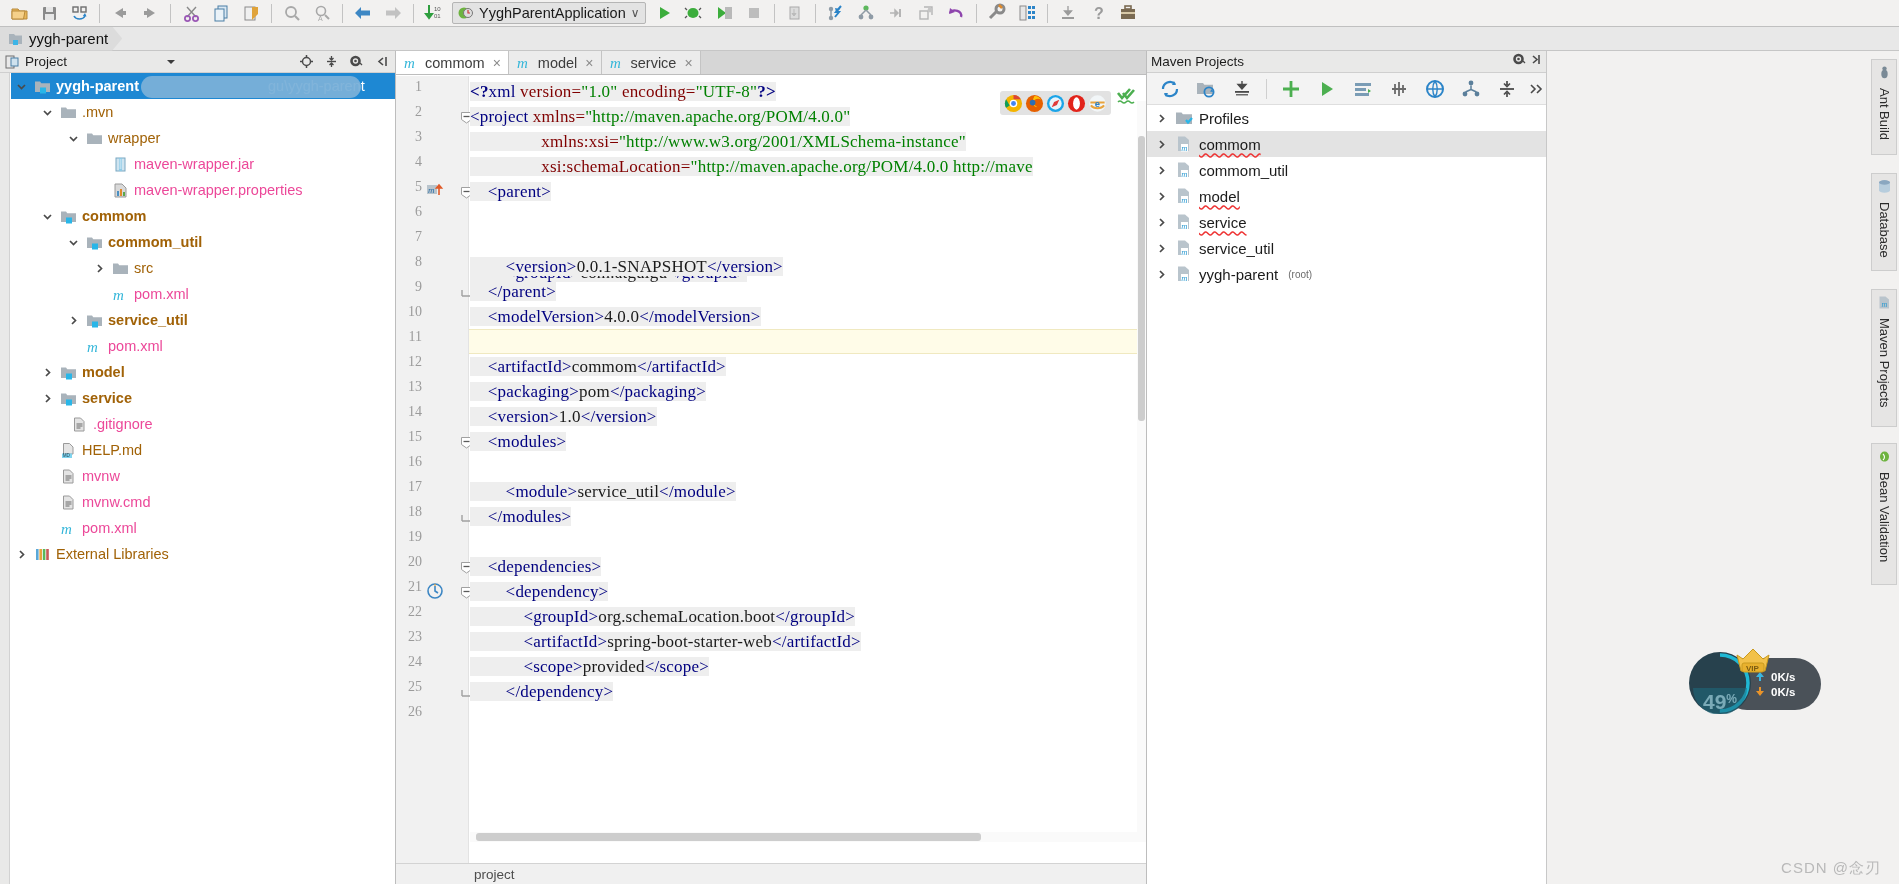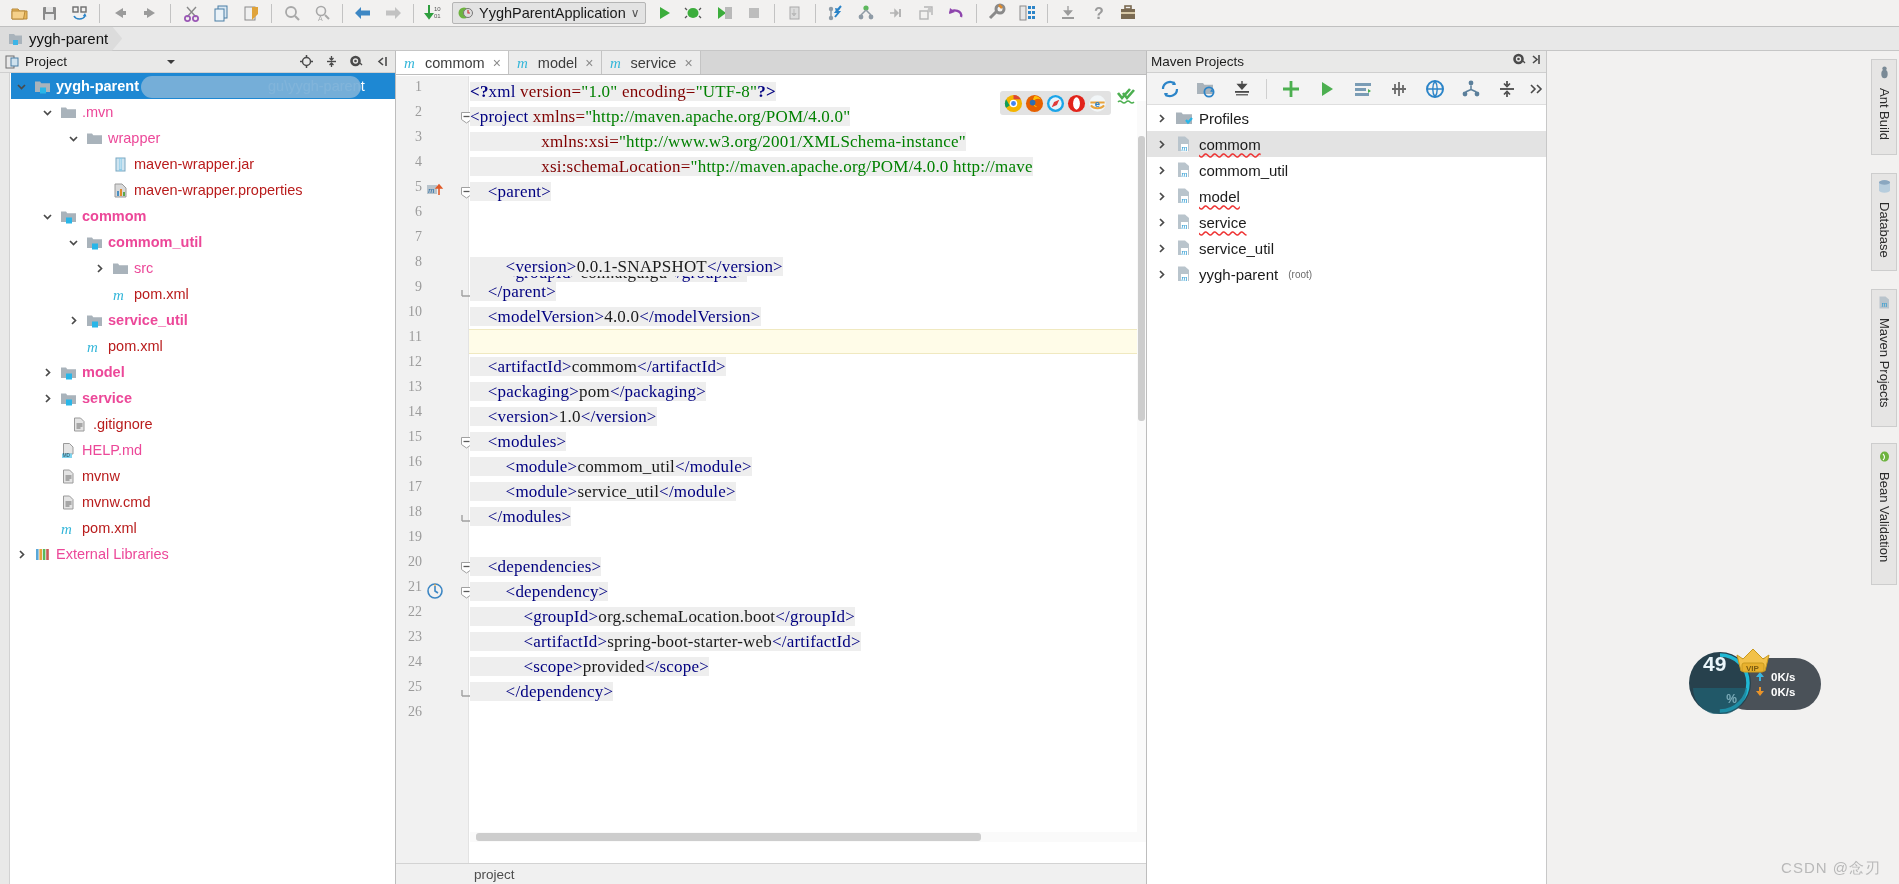--- a/index.html
+++ b/index.html
@@ -37,24 +37,24 @@
   #projhead .ph-ic { width:20px; height:20px; display:flex; align-items:center;
     justify-content:center; }
   #lgut { position:absolute; left:0; top:22px; width:10px; height:811px;
     background:#e9e9e8; border-right:1px solid #d2d2d2; }
   #tree { position:absolute; left:11px; top:22px; right:0; bottom:0;
     overflow:hidden; }
   .trow { height:26px; display:flex; align-items:center; gap:5px;
     padding-left:4px; white-space:nowrap; position:relative; }
   .trow.sel { background:#1e88d3; }
   .trow.sel .tlabel, .trow.sel .tpath { color:#fff; }
-  .tlabel { font-size:14.5px; color:#ec4899; }
+  .tlabel { font-size:14.5px; color:#a16207; }
   .tpath  { font-size:14.5px; color:#cfe6f7; margin-left:6px; }
   .tlabel.bold { font-weight:bold; }
-  .tlabel.green { color:#b91c1c; }
+  .tlabel.green { color:#ec4899; }
   .arrow { width:14px; height:14px; flex:0 0 auto; }
   .arrow.blank { visibility:hidden; }
 
   
   #editor { position:absolute; left:396px; top:51px; width:750px; height:833px;
     background:#fff; }
   #tabbar { height:24px; background:#d6d6d6; display:flex; align-items:stretch;
     border-bottom:1px solid #bdbdbd; }
   .etab { display:flex; align-items:center; gap:5px; padding:0 7px;
     background:#ececec; border-right:1px solid #c4c4c4; }
@@ -131,21 +131,21 @@
 
   
   #netwidget { position:absolute; right:78px; bottom:170px; width:132px;
     height:62px; }
   #nw-pill { position:absolute; left:32px; top:6px; width:100px; height:52px;
     background:#4a5158; border-radius:26px; display:flex; flex-direction:column;
     justify-content:center; padding-left:34px; gap:3px; }
   .nw-row { display:flex; align-items:center; gap:6px; }
   .nw-spd { font-size:11.5px; color:#fff; font-weight:bold; }
   #nw-circle { position:absolute; left:0; top:0; width:62px; height:62px;
-    border-radius:50%; background:#27414d; display:flex; align-items:flex-start;
+    border-radius:50%; background:#27414d; display:flex; align-items:flex-end;
     justify-content:center; }
   #nw-pct { font-size:21px; color:#eaf6fb; font-weight:bold; }
   #nw-pctsym { font-size:12px; color:#eaf6fb; font-weight:bold;
     align-self:flex-end; margin-bottom:8px; }
   #nw-crown { position:absolute; left:42px; top:-9px; }
   #watermark { position:absolute; right:18px; bottom:6px; font-size:15px;
     color:#b9b9b9; letter-spacing:1px; }
 </style>
 </head>
 <body>
@@ -724,21 +724,20 @@
         <div class="cline" style="top: 103px;"><span class="hl-bg">    <span class="tg">&lt;parent&gt;</span></span></div>
         <div class="cline" style="top: 152px; margin-top: 32px;"><span class="hl-bg">        <span class="tg">&lt;groupId&gt;</span><span class="tx">com.atguigu</span><span class="tg">&lt;/groupId&gt;</span></span></div>
         <div class="cline" style="top: 178px;"><span class="hl-bg">        <span class="tg">&lt;version&gt;</span><span class="tx">0.0.1-SNAPSHOT</span><span class="tg">&lt;/version&gt;</span></span></div>
         <div class="cline" style="top: 203px;"><span class="hl-bg">    <span class="tg">&lt;/parent&gt;</span></span></div>
         <div class="cline" style="top: 228px;"><span class="hl-bg">    <span class="tg">&lt;modelVersion&gt;</span><span class="tx">4.0.0</span><span class="tg">&lt;/modelVersion&gt;</span></span></div>
         <div class="cline" style="top: 253px;"></div>
         <div class="cline" style="top: 278px;"><span class="hl-bg">    <span class="tg">&lt;artifactId&gt;</span><span class="tx">commom</span><span class="tg">&lt;/artifactId&gt;</span></span></div>
         <div class="cline" style="top: 303px;"><span class="hl-bg">    <span class="tg">&lt;packaging&gt;</span><span class="tx">pom</span><span class="tg">&lt;/packaging&gt;</span></span></div>
         <div class="cline" style="top: 328px;"><span class="hl-bg">    <span class="tg">&lt;version&gt;</span><span class="tx">1.0</span><span class="tg">&lt;/version&gt;</span></span></div>
         <div class="cline" style="top: 353px;"><span class="hl-bg">    <span class="tg">&lt;modules&gt;</span></span></div>
-        <div class="cline" style="top: 378px;"><span class="hl-bg">        <span class="tg">&lt;module&gt;</span><span class="tx">commom_util</span><span class="tg">&lt;/module&gt;</span></span></div>
         <div class="cline" style="top: 403px;"><span class="hl-bg">        <span class="tg">&lt;module&gt;</span><span class="tx">service_util</span><span class="tg">&lt;/module&gt;</span></span></div>
         <div class="cline" style="top: 428px;"><span class="hl-bg">    <span class="tg">&lt;/modules&gt;</span></span></div>
         <div class="cline" style="top: 453px;"></div>
         <div class="cline" style="top: 478px;"><span class="hl-bg">    <span class="tg">&lt;dependencies&gt;</span></span></div>
         <div class="cline" style="top: 503px;"><span class="hl-bg">        <span class="tg">&lt;dependency&gt;</span></span></div>
         <div class="cline" style="top: 528px;"><span class="hl-bg">            <span class="tg">&lt;groupId&gt;</span><span class="tx">org.schemaLocation.boot</span><span class="tg">&lt;/groupId&gt;</span></span></div>
         <div class="cline" style="top: 553px;"><span class="hl-bg">            <span class="tg">&lt;artifactId&gt;</span><span class="tx">spring-boot-starter-web</span><span class="tg">&lt;/artifactId&gt;</span></span></div>
         <div class="cline" style="top: 578px;"><span class="hl-bg">            <span class="tg">&lt;scope&gt;</span><span class="tx">provided</span><span class="tg">&lt;/scope&gt;</span></span></div>
         <div class="cline" style="top: 603px;"><span class="hl-bg">        <span class="tg">&lt;/dependency&gt;</span></span></div>
         <div class="cline" style="top: 628px;"></div>

